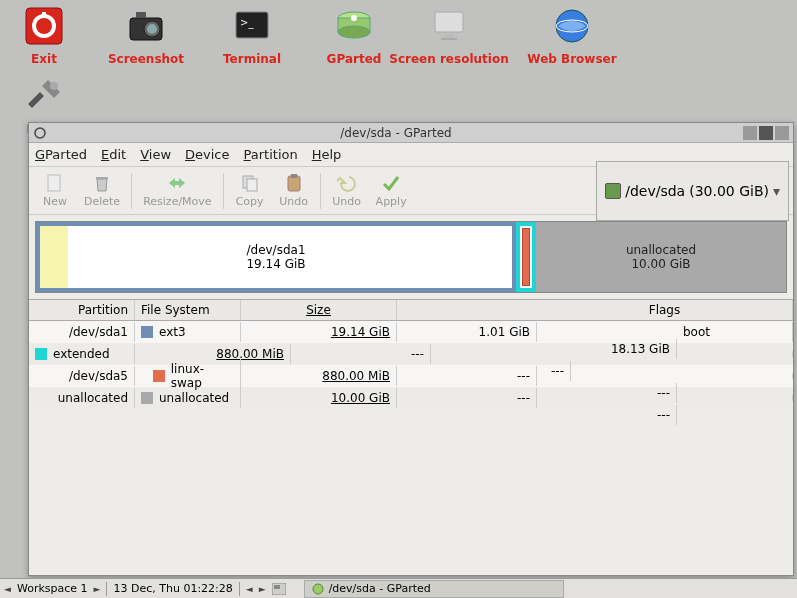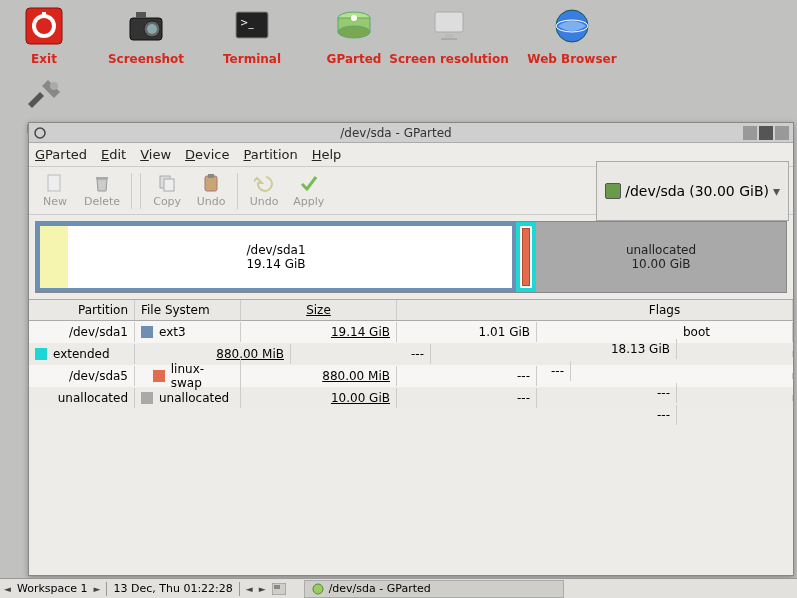--- a/index.html
+++ b/index.html
@@ -170,20 +170,28 @@
     <div class="tbtn">
         <div class="ticon">
           <svg viewBox="0 0 20 20">
             <path d="M5 6 h10 l-1 12 h-8 Z" fill="#ccc" stroke="#999"></path>
             <rect x="4" y="4" width="12" height="2" fill="#aaa"></rect>
           </svg>
         </div>
         <div class="tlbl">Delete</div>
       </div>
     <div class="tsep"></div>
+    <div class="tbtn" style="min-width:80px;">
+        <div class="ticon">
+          <svg viewBox="0 0 20 20">
+            <path d="M2 10 L8 5 V8 H12 V5 L18 10 L12 15 V12 H8 V15 Z" fill="#8c8"></path>
+          </svg>
+        </div>
+        <div class="tlbl">Resize/Move</div>
+      </div>
     <div class="tsep"></div>
     <div class="tbtn">
         <div class="ticon">
           <svg viewBox="0 0 20 20">
             <rect x="3" y="3" width="10" height="12" fill="#ddd" stroke="#aaa"></rect>
             <rect x="7" y="6" width="10" height="12" fill="#eee" stroke="#aaa"></rect>
           </svg>
         </div>
         <div class="tlbl">Copy</div>
       </div>

